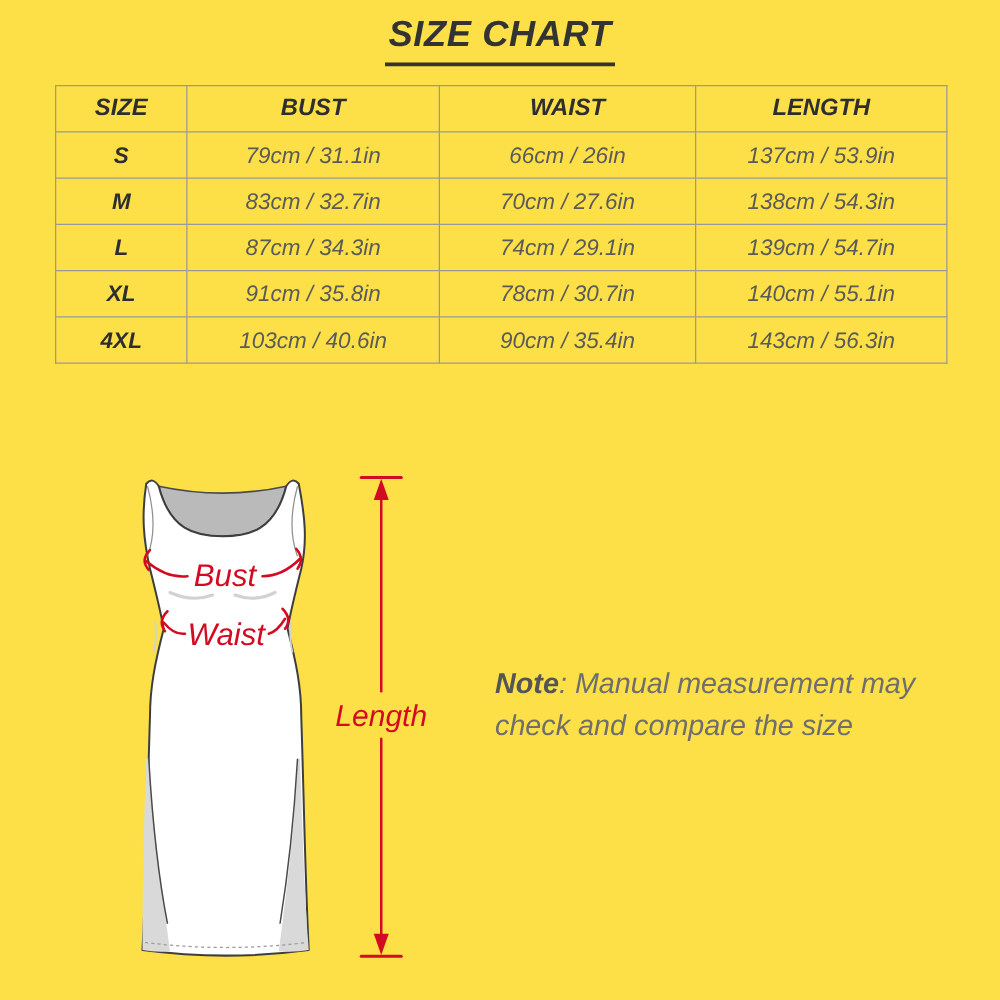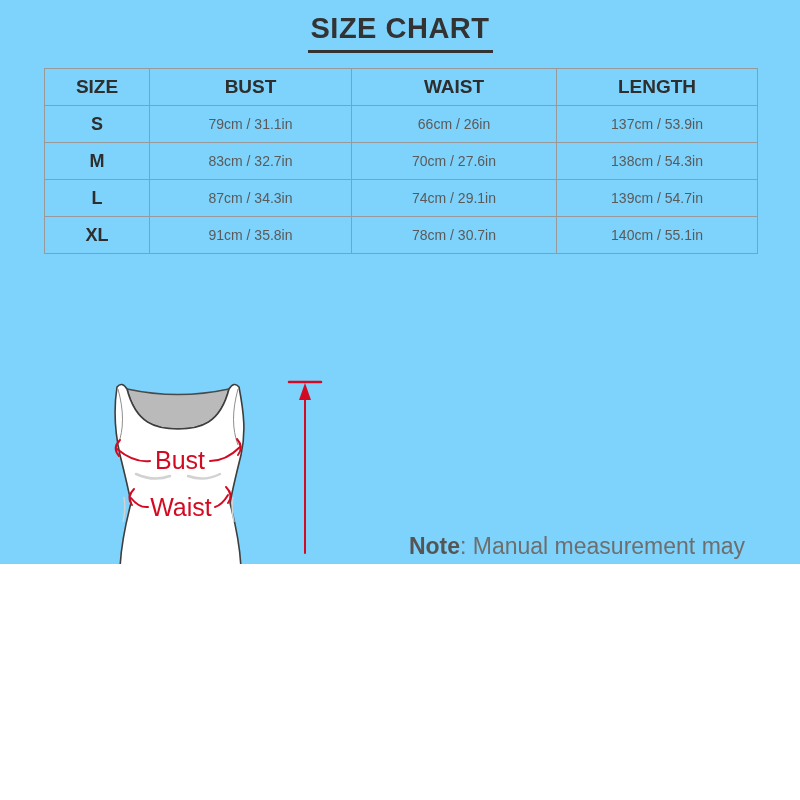--- a/index.html
+++ b/index.html
@@ -1,39 +1,39 @@
 <!DOCTYPE html>
 <html><head>
 <meta charset="utf-8">
 <style>
   html,body{margin:0;padding:0;background:#fff;}
-  .canvas{position:relative;width:800px;height:564px;background:#7dd3fc;
-          font-family:"Liberation Sans",sans-serif;overflow:hidden;}
+  .canvas{position:relative;width:800px;height:800px;background:#fde047;
+          font-family:"Liberation Sans",sans-serif;overflow:hidden;font-style:italic;}
 
   
   .title-wrap{position:absolute;top:12px;left:0;width:100%;text-align:center;}
   .title{display:inline-block;font-size:29px;font-weight:bold;color:#333333;
          letter-spacing:.5px;border-bottom:3px solid #333333;padding:0 3px 5px 3px;}
 
   
   .size-table{position:absolute;left:44px;top:68px;width:713px;
               border-collapse:collapse;table-layout:fixed;}
   .size-table th,.size-table td{border:1px solid #999999;height:36px;
               text-align:center;vertical-align:middle;padding:0;}
   .size-table th{font-size:19px;font-weight:bold;color:#2e2e2e;}
   .size-table td.size-cell{font-size:18px;font-weight:bold;color:#2e2e2e;}
-  .size-table td.val-cell{font-size:14px;font-weight:normal;color:#5a5a5a;}
+  .size-table td.val-cell{font-size:18px;font-weight:normal;color:#5a5a5a;}
 
   
   .dress{position:absolute;left:60px;top:375px;}
   .red-label{font-family:"Liberation Sans",sans-serif;}
 
   
   .note{position:absolute;left:396px;top:529px;width:362px;
-        font-size:23px;line-height:34px;color:#6e6e6e;text-align:center;}
+        font-size:23px;line-height:34px;color:#6e6e6e;}
   .note .note-label{font-weight:bold;color:#555555;}
 </style>
 </head>
 <body>
 
 <div class="canvas">
 
   <div class="title-wrap">
     <span class="title">SIZE CHART</span>
   </div>
@@ -68,20 +68,26 @@
       <td class="size-cell">L</td>
       <td class="val-cell">87cm / 34.3in</td>
       <td class="val-cell">74cm / 29.1in</td>
       <td class="val-cell">139cm / 54.7in</td>
     </tr>
     <tr>
       <td class="size-cell">XL</td>
       <td class="val-cell">91cm / 35.8in</td>
       <td class="val-cell">78cm / 30.7in</td>
       <td class="val-cell">140cm / 55.1in</td>
+    </tr>
+    <tr>
+      <td class="size-cell">4XL</td>
+      <td class="val-cell">103cm / 40.6in</td>
+      <td class="val-cell">90cm / 35.4in</td>
+      <td class="val-cell">143cm / 56.3in</td>
     </tr>
   </tbody>
     </table>
 
   <svg class="dress" width="300" height="400" viewBox="0 0 300 400">
 
     <path fill="#bababa" stroke="#4a4a4a" stroke-width="1.4" d="M67,14 Q118,25 169,14 C160,49 140,54 118,54 C96,54 76,49 67,14 Z"></path>
 
     <path fill="#ffffff" stroke="#3e3e3e" stroke-width="1.6" stroke-linejoin="round" d="M57,12 Q62,6 67,14 C76,49 96,54 118,54 C140,54 160,49 169,14 Q174,6 179,12
              C184,38 186,58 181,80 C176,100 173,112 170,128 C177,155 181,175 181,198
@@ -123,15 +129,16 @@
     <polygon fill="#d30b22" points="245,8 239,25 251,25"></polygon>
     <polygon fill="#d30b22" points="245,389 239,372 251,372"></polygon>
 
     <text class="red-label" x="120" y="94" font-size="25" fill="#d30b22" text-anchor="middle">Bust</text>
     <text class="red-label" x="121" y="141" font-size="25" fill="#d30b22" text-anchor="middle">Waist</text>
     <text class="red-label" x="245" y="206" font-size="24" fill="#d30b22" text-anchor="middle">Length</text>
   </svg>
 
   <div class="note">
     <div><span class="note-label">Note</span><span>: Manual measurement may</span></div>
+    <div>check and compare the size</div>
   </div>
 
 </div>
 
 </body></html>

